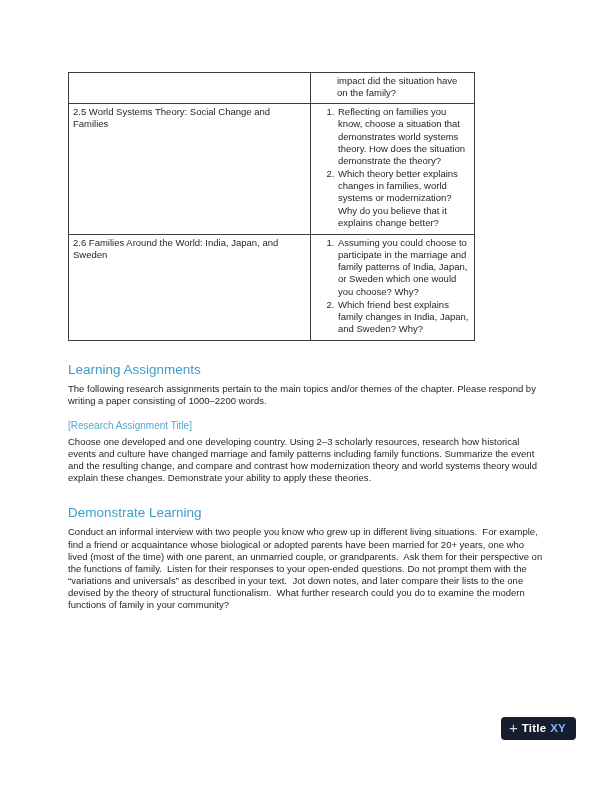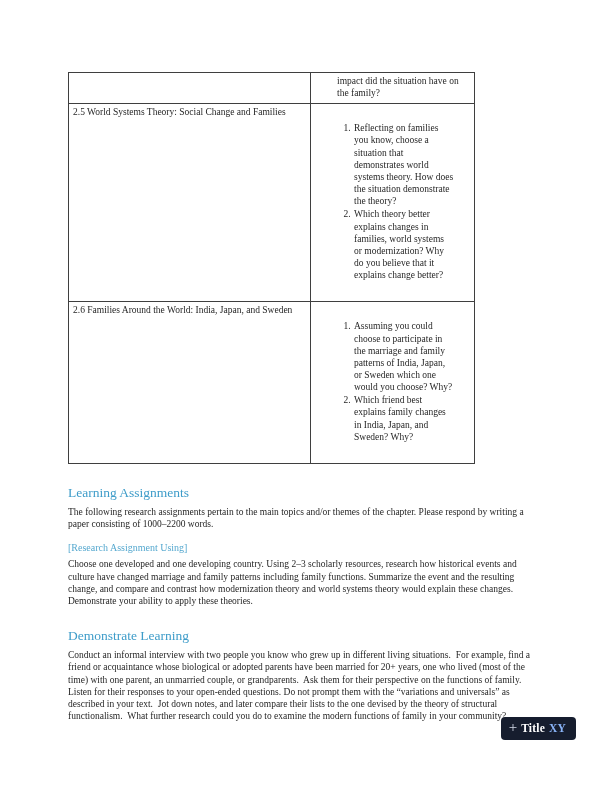--- a/index.html
+++ b/index.html
@@ -1,21 +1,21 @@
 <!DOCTYPE html>
 <html style="--heading-color: #3e9cc9; --subheading-color: #55a8cf; --logo-bg: #161d2e; --logo-xy: #8ab4f8;"><head>
 <meta charset="utf-8">
 <style>
   html, body { margin: 0; padding: 0; background: #ffffff; }
   .page {
     position: relative;
     width: 612px;
     height: 760px;
     background: #ffffff;
-    font-family: Liberation Serif, serif;
+    font-family: Liberation Sans, sans-serif;
     font-size: 9.5px;
     line-height: 1.28;
     color: #262626;
     overflow: hidden;
     box-sizing: border-box;
   }
   .content {
     position: absolute;
     left: 68px;
     top: 72px;
@@ -28,21 +28,21 @@
   }
   table.topics-table td {
     border: 1px solid #3f3f3f;
     vertical-align: top;
     padding: 2px 4px 4px 4px;
   }
   .col-topic { width: 242px; }
   .col-questions { width: 164px; }
   .cell-topic { }
   .cell-questions ol {
-    margin: 16px;
+    margin: 0;
     padding-left: 22px;
   }
   .cell-questions li {
     margin: 0 0 1px 0;
     padding-left: 1px;
   }
   .continuation {
     padding-left: 22px;
   }
   h2.heading {
@@ -125,21 +125,21 @@
               <li>Which friend best explains family changes in India, Japan, and Sweden? Why?</li>
             </ol>
           </td>
         </tr>
       </tbody>
     </table>
 
     <h2 class="heading">Learning Assignments</h2>
     <p class="body">The following research assignments pertain to the main topics and/or themes of the chapter. Please respond by writing a paper consisting of 1000–2200 words.</p>
 
-    <h3 class="subheading">[Research Assignment Using]</h3>
+    <h3 class="subheading">[Research Assignment Title]</h3>
     <p class="body">Choose one developed and one developing country. Using 2–3 scholarly resources, research how historical events and culture have changed marriage and family patterns including family functions. Summarize the event and the resulting change, and compare and contrast how modernization theory and world systems theory would explain these changes. Demonstrate your ability to apply these theories.</p>
 
     <h2 class="heading">Demonstrate Learning</h2>
     <p class="body">Conduct an informal interview with two people you know who grew up in different living situations.  For example, find a friend or acquaintance whose biological or adopted parents have been married for 20+ years, one who lived (most of the time) with one parent, an unmarried couple, or grandparents.  Ask them for their perspective on the functions of family.  Listen for their responses to your open-ended questions. Do not prompt them with the “variations and universals” as described in your text.  Jot down notes, and later compare their lists to the one devised by the theory of structural functionalism.  What further research could you do to examine the modern functions of family in your community?</p>
 
   </div>
 
   <div class="logo">
     <span class="logo-plus">+</span>
     <span class="logo-study">Title</span>

